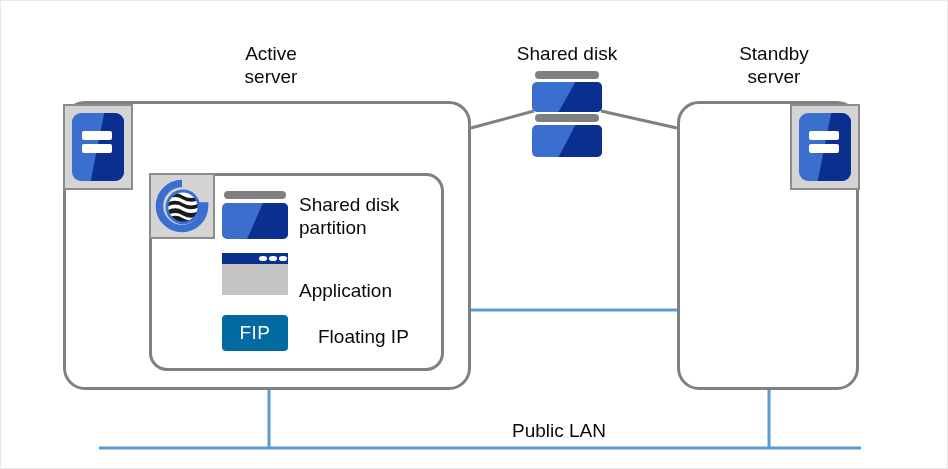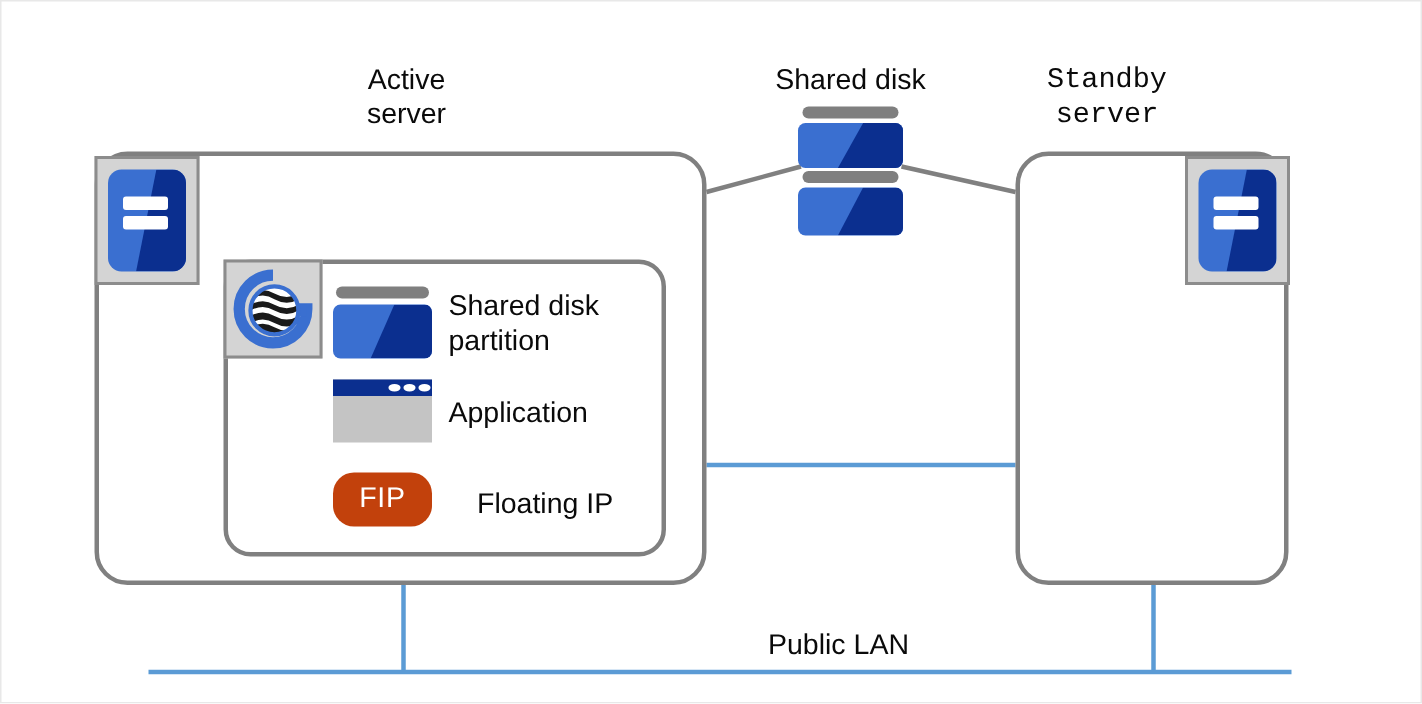--- a/index.html
+++ b/index.html
@@ -37,21 +37,21 @@
   .diskbody{position:absolute;border-radius:5px;overflow:hidden;background:#3a6fd0;}
   .diskbody .dk{position:absolute;inset:0;background:#0b2f8f;
             clip-path:polygon(62% 0,100% 0,100% 100%,38% 100%);}
   
   .appicon{position:absolute;background:#c4c4c4;}
   .appicon .tbar{position:absolute;left:0;top:0;width:100%;height:26%;
             background:#0b2f8f;}
   .appicon .dot{position:absolute;top:7%;width:12%;height:11%;border-radius:50%;
             background:#fff;}
   
-  .fip{position:absolute;background:#c2410c;border-radius:14px;color:#fff;
+  .fip{position:absolute;background:#0369a1;border-radius:4px;color:#fff;
        font-size:19px;display:flex;align-items:center;justify-content:center;
        letter-spacing:.5px;}
   .itemlbl{position:absolute;font-size:19px;line-height:23px;color:#0a0a0a;
        white-space:pre-line;}
 </style>
 </head>
 <body>
 
 <div id="canvas">
 
@@ -114,39 +114,39 @@
   </div>
   <div class="itemlbl" style="left:298px;top:192px;width:150px;">Shared  disk
 partition</div>
 
   <div class="appicon" style="left:221px;top:252px;width:66px;height:42px;">
     <div class="tbar"></div>
     <div class="dot" style="left:56%;"></div>
     <div class="dot" style="left:71%;"></div>
     <div class="dot" style="left:86%;"></div>
   </div>
-  <div class="itemlbl" style="left:298px;top:263px;width:160px;">Application</div>
+  <div class="itemlbl" style="left:298px;top:278px;width:160px;">Application</div>
 
   <div class="fip" style="left:221px;top:314px;width:66px;height:36px;">FIP</div>
   <div class="itemlbl" style="left:298px;top:324px;width:160px;margin-left:19px;">Floating IP</div>
 
   <div class="lbl" style="left:486px;top:41px;width:160px;">Shared disk</div>
 
   <div class="diskgrp" style="left:531px;top:70px;width:70px;height:80px;">
     <div class="diskbar" style="left:3px;top:0;width:64px;height:8px;"></div>
     <div class="diskbody" style="left:0;top:11px;width:70px;height:30px;">
       <div class="dk"></div>
     </div>
     <div class="diskbar" style="left:3px;top:43px;width:64px;height:8px;"></div>
     <div class="diskbody" style="left:0;top:54px;width:70px;height:32px;">
       <div class="dk"></div>
     </div>
   </div>
 
-  <div class="lbl" style="left:662px;top:41px;width:150px;font-family:Liberation Mono, monospace;">Standby
+  <div class="lbl" style="left:698px;top:41px;width:150px;">Standby
 server</div>
 
   <div class="srvbox" style="left:676px;top:100px;width:182px;height:289px;"></div>
 
   <div class="srvicon" style="left:789px;top:103px;width:70px;height:86px;">
     <div class="chassis">
       <div class="dark"></div>
       <div class="bar b1"></div>
       <div class="bar b2"></div>
     </div>

